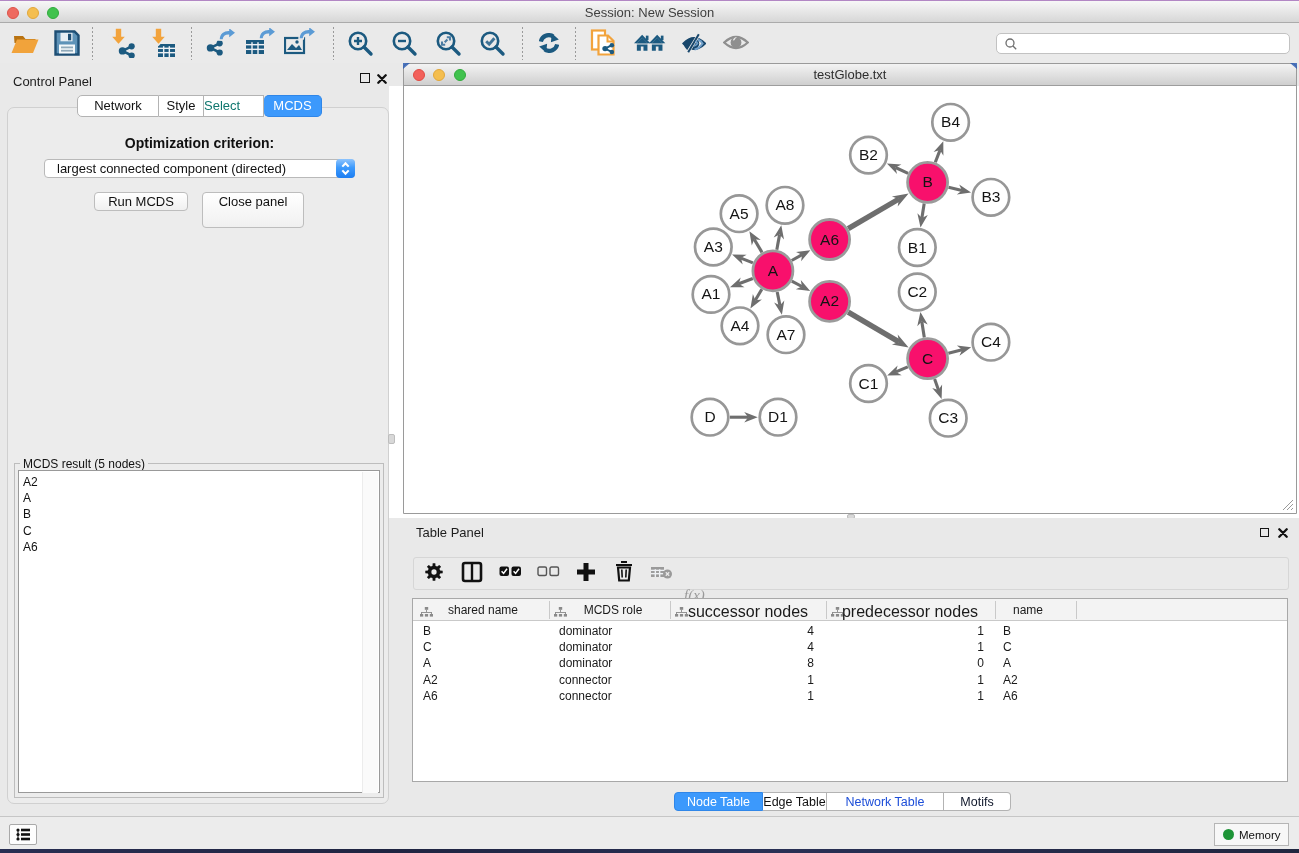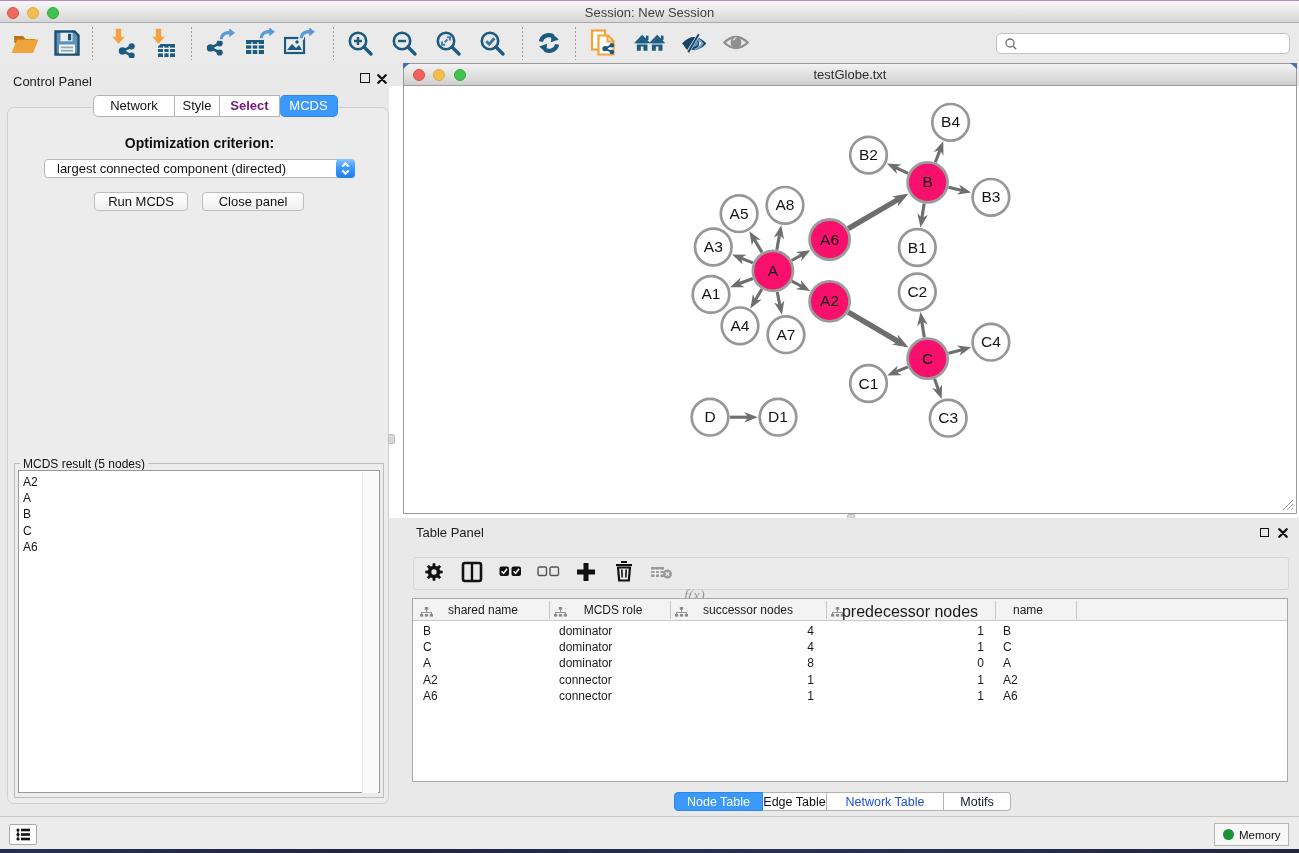--- a/index.html
+++ b/index.html
@@ -157,40 +157,40 @@
 
 <div class="abs" style="left:0;top:63px;width:389px;height:754px;background:#e9e9e9;">
   <div class="abs" style="left:13px;top:11px;font-size:13px;color:#1d1d1d;">Control Panel</div>
   <div class="abs" style="left:360px;top:10px;width:10px;height:10px;border:1.5px solid #141414;"></div>
   <svg class="abs" style="left:377px;top:11px;" width="10" height="10" viewBox="0 0 10 10">
       <path d="M1.3 1.3 L8.7 8.7 M8.7 1.3 L1.3 8.7" stroke="#111" stroke-width="2.3" stroke-linecap="round"></path>
     </svg>
 
   <div class="abs" style="left:7px;top:44px;width:382px;height:697px;background:#ececec;border:1px solid #d0d0d0;border-radius:7px;"></div>
 
-  <div class="abs" style="left:77px;top:32px;height:22px;display:flex;font-size:13px;margin-left:16px;">
+  <div class="abs" style="left:77px;top:32px;height:22px;display:flex;font-size:13px;">
     <div style="width:82px;background:#fff;border:1px solid #b3b3b3;border-radius:5px 0 0 5px;text-align:center;line-height:20px;color:#111;">Network</div>
     <div style="width:45px;background:#fff;border:1px solid #b3b3b3;border-left:none;text-align:center;line-height:20px;color:#111;">Style</div>
-    <div style="width:60px;background:#fff;border:1px solid #b3b3b3;border-left:none;text-align:center;line-height:20px;color:#701a75;font-weight:bold;">Select</div>
+    <div style="width:60px;background:#fff;border:1px solid #b3b3b3;border-left:none;line-height:20px;color:#0f766e;">Select</div>
     <div style="width:58px;background:#3c99fc;border:1px solid #2f86e8;border-left:none;border-radius:5px;text-align:center;line-height:20px;color:#fff;">MCDS</div>
   </div>
   <div class="abs" style="left:0;top:72px;width:391px;text-align:center;font-size:14px;color:#111;font-weight:bold;"><span style="margin-left:8px;">Optimization criterion:</span></div>
 
   <div class="abs" style="left:44px;top:96px;width:311px;height:19px;background:#fff;border:1px solid #b9b9b9;border-radius:4px;">
     <div class="abs" style="left:12px;top:1px;font-size:13px;color:#111;">largest connected component (directed)</div>
     <div class="abs" style="right:-1px;top:-1px;width:19px;height:19px;border-radius:4px;background:linear-gradient(#8ec4fd,#3d9afc 45%,#1d7ef2);">
       <svg width="19" height="19" viewBox="0 0 19 19">
           <path d="M6.3 7.6 L9.5 4.2 L12.7 7.6" fill="none" stroke="#fff" stroke-width="2.1"></path>
           <path d="M6.3 11.4 L9.5 14.8 L12.7 11.4" fill="none" stroke="#fff" stroke-width="2.1"></path>
         </svg>
     </div>
   </div>
 
   <div class="abs" style="left:94px;top:129px;width:94px;height:19px;background:linear-gradient(#fff,#f0f0f0);border:1px solid #bdbdbd;border-radius:4px;text-align:center;line-height:17px;font-size:13px;color:#111;">Run MCDS</div>
-  <div class="abs" style="left:202px;top:129px;width:102px;height:19px;background:linear-gradient(#fff,#f0f0f0);border:1px solid #bdbdbd;border-radius:4px;text-align:center;line-height:17px;font-size:13px;color:#111;">Close panel</div>
+  <div class="abs" style="left:202px;top:129px;width:102px;height:36px;background:linear-gradient(#fff,#f0f0f0);border:1px solid #bdbdbd;border-radius:4px;text-align:center;line-height:17px;font-size:13px;color:#111;">Close panel</div>
 
   <div class="abs" style="left:14px;top:400px;width:370px;height:335px;border:1px solid #bdbdbd;"></div>
   <div class="abs" style="left:20px;top:394px;background:#ececec;padding:0 3px;font-size:12px;color:#111;">MCDS result (5 nodes)</div>
   <div class="abs" style="left:18px;top:407px;width:362px;height:323px;background:#fff;border:1px solid #999;font-size:12px;color:#111;">
     <div style="padding:3px 0 0 4px;line-height:16.2px;">A2<br>A<br>B<br>C<br>A6</div>
     <div class="abs" style="right:1px;top:1px;width:16px;height:321px;background:#fafafa;border-left:1px solid #ececec;"></div>
   </div>
 </div>
 
 <div class="abs" style="left:403px;top:63px;width:894px;height:451px;background:#fff;border:1px solid #9a9a9a;border-radius:5px 5px 0 0;">
@@ -393,21 +393,21 @@
             <rect x="1.3" y="5" width="10.4" height="0.9"></rect>
             <rect x="1" y="5" width="0.9" height="2"></rect>
             <rect x="11.1" y="5" width="0.9" height="2"></rect>
             <rect x="0" y="7" width="3.2" height="2.6"></rect>
             <rect x="4.9" y="7" width="3.2" height="2.6"></rect>
             <rect x="9.8" y="7" width="3.2" height="2.6"></rect>
           </g>
         </svg></div>
 <div class="abs" style="left:-20px;top:4px;width:180px;text-align:center;font-size:12px;color:#1a1a1a;">shared name</div>
 <div class="abs" style="left:110px;top:4px;width:180px;text-align:center;font-size:12px;color:#1a1a1a;">MCDS role</div>
-<div class="abs" style="left:245px;top:4px;width:180px;text-align:center;font-size:12px;color:#1a1a1a;">successor nodes</div>
+<div class="abs" style="left:245px;top:4px;width:180px;text-align:center;font-size:16px;color:#1a1a1a;">successor nodes</div>
 <div class="abs" style="left:407px;top:4px;width:180px;text-align:center;font-size:16px;color:#1a1a1a;">predecessor nodes</div>
 <div class="abs" style="left:525px;top:4px;width:180px;text-align:center;font-size:12px;color:#1a1a1a;">name</div>
 <div class="abs" style="left:10px;top:25px;font-size:12px;color:#1a1a1a;">B</div>
 <div class="abs" style="left:146px;top:25px;font-size:12px;color:#1a1a1a;">dominator</div>
 <div class="abs" style="left:301px;top:25px;width:100px;text-align:right;font-size:12px;color:#1a1a1a;">4</div>
 <div class="abs" style="left:471px;top:25px;width:100px;text-align:right;font-size:12px;color:#1a1a1a;">1</div>
 <div class="abs" style="left:590px;top:25px;font-size:12px;color:#1a1a1a;">B</div>
 <div class="abs" style="left:10px;top:41.2px;font-size:12px;color:#1a1a1a;">C</div>
 <div class="abs" style="left:146px;top:41.2px;font-size:12px;color:#1a1a1a;">dominator</div>
 <div class="abs" style="left:301px;top:41.2px;width:100px;text-align:right;font-size:12px;color:#1a1a1a;">4</div>

